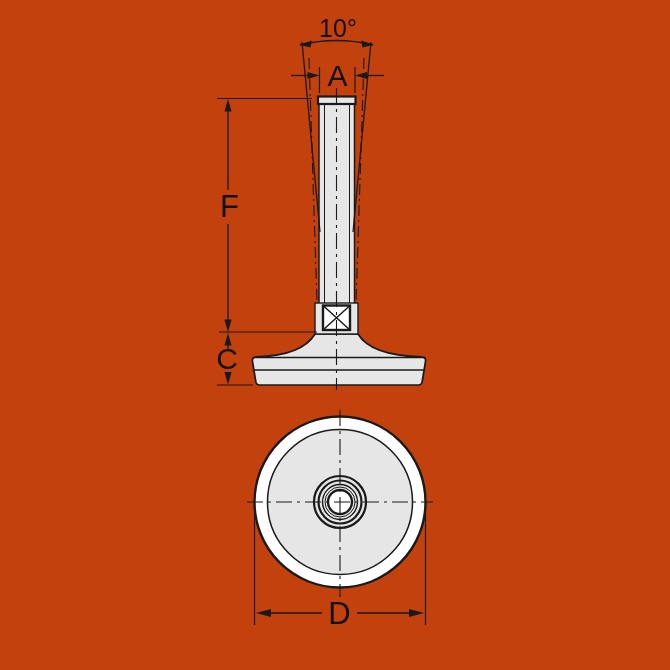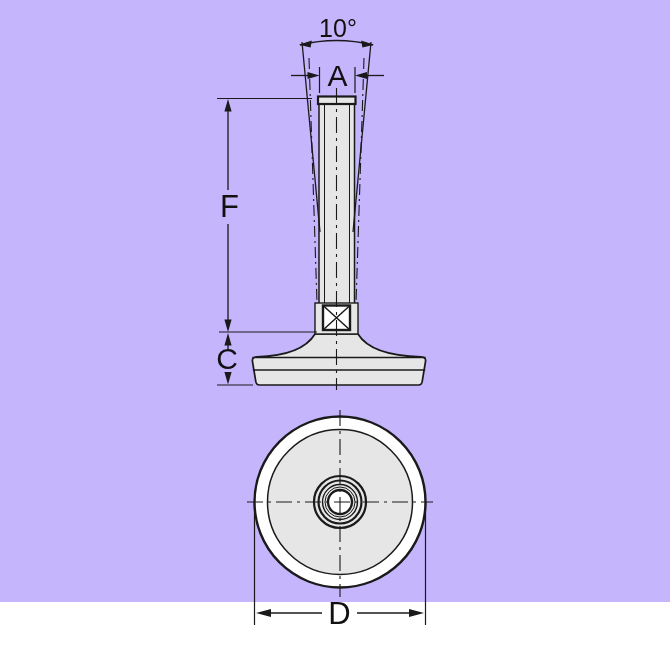--- a/index.html
+++ b/index.html
@@ -6,23 +6,23 @@
     margin: 0;
     padding: 0;
     background: #ffffff;
     width: 670px;
     height: 670px;
     overflow: hidden;
     font-family: "Liberation Sans", sans-serif;
   }
   .drawing-wrap {
     width: 670px;
-    height: 602px;
+    height: 670px;
     position: relative;
-    background: #c4b5fd;
+    background: #c2410c;
   }
   svg text {
     fill: #111111;
     font-family: "Liberation Sans", sans-serif;
   }
   .dim-label { font-size: 30px; }
   .dim-label-lg { font-size: 31px; }
   .angle-label { font-size: 25px; }
   .ln { stroke: #1a1a1a; fill: none; }
   .arrow { fill: #1a1a1a; stroke: none; }

